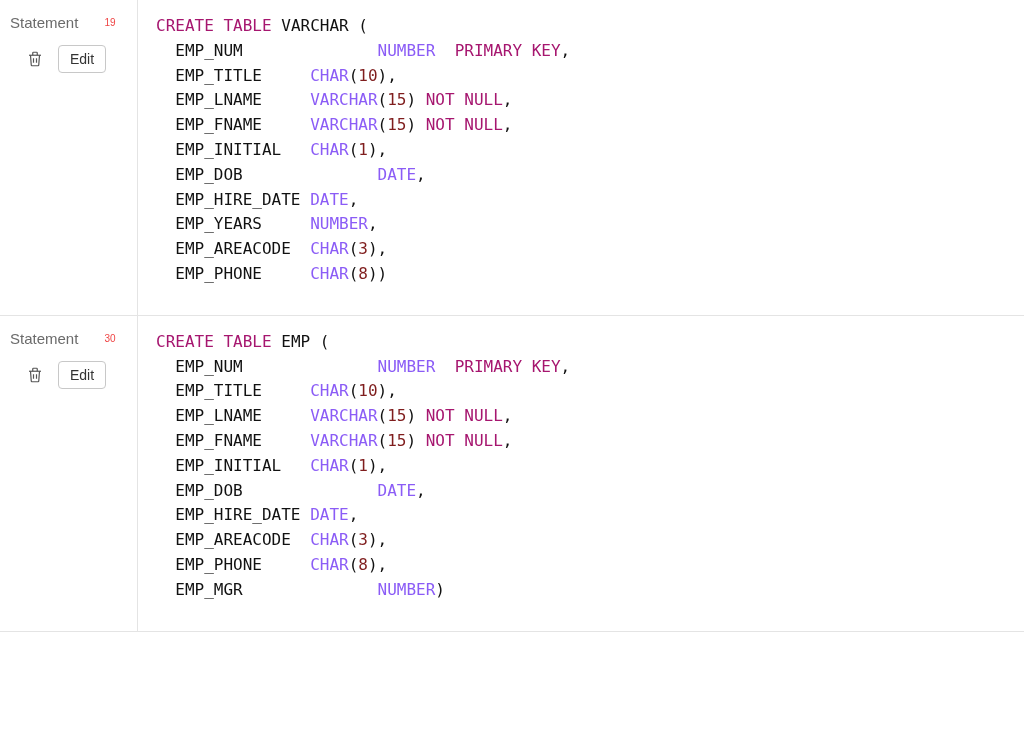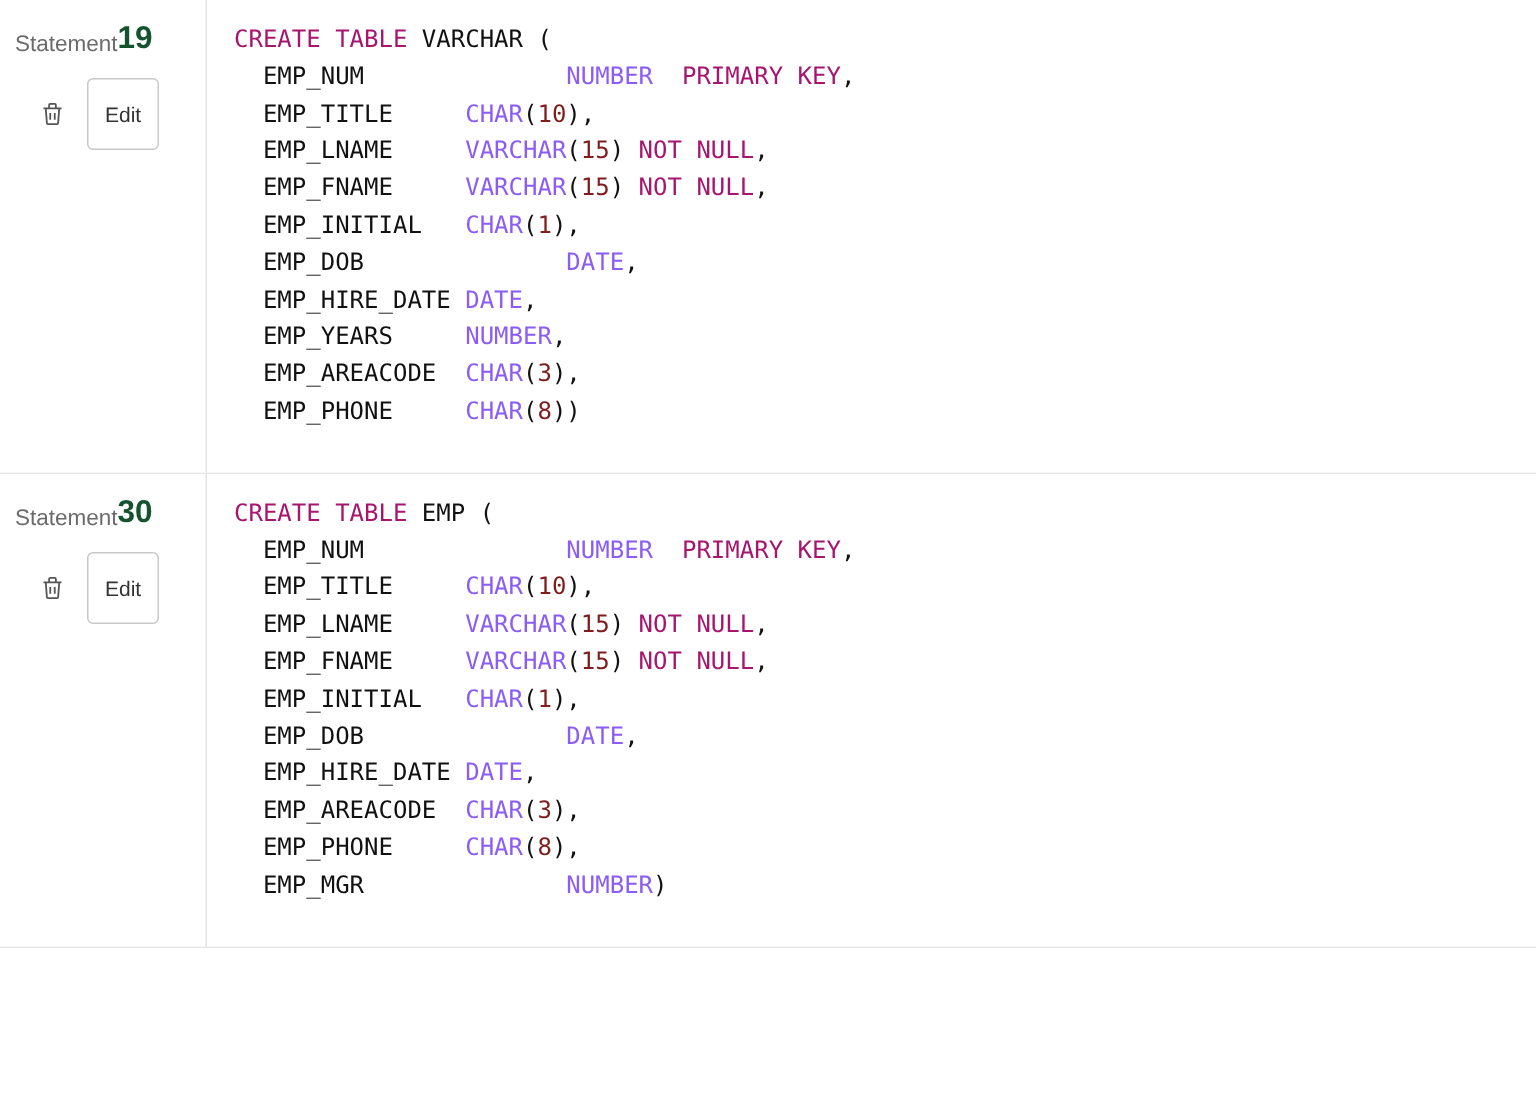--- a/index.html
+++ b/index.html
@@ -17,47 +17,47 @@
   }
   .sidebar {
     width: 138px;
     flex: 0 0 138px;
     padding: 14px 10px 14px 10px;
     border-right: 1px solid #e4e4e4;
     background: #fff;
   }
   .stmt-header {
     display: flex;
-    align-items: flex-end;
-    gap: 0;
+    align-items: center;
+    gap: 26px;
     margin-bottom: 14px;
   }
   .stmt-label {
     color: #6b6b6b;
     font-size: 15px;
   }
   .stmt-number {
-    color: #14532d;
-    font-weight: 700;
-    font-size: 21px;
+    color: #ef4444;
+    font-weight: 400;
+    font-size: 10px;
   }
   .actions {
     display: flex;
     align-items: center;
     gap: 14px;
     padding-left: 16px;
   }
   .trash-icon {
     width: 18px;
     height: 18px;
     color: #555;
     cursor: pointer;
   }
   .edit-btn {
-    padding: 15px 11px;
+    padding: 5px 11px;
     border: 1px solid #c8c8c8;
     background: #fff;
     border-radius: 4px;
     font-size: 14px;
     color: #333;
     cursor: pointer;
   }
   .code-area {
     flex: 1;
     padding: 14px 18px 28px 18px;

